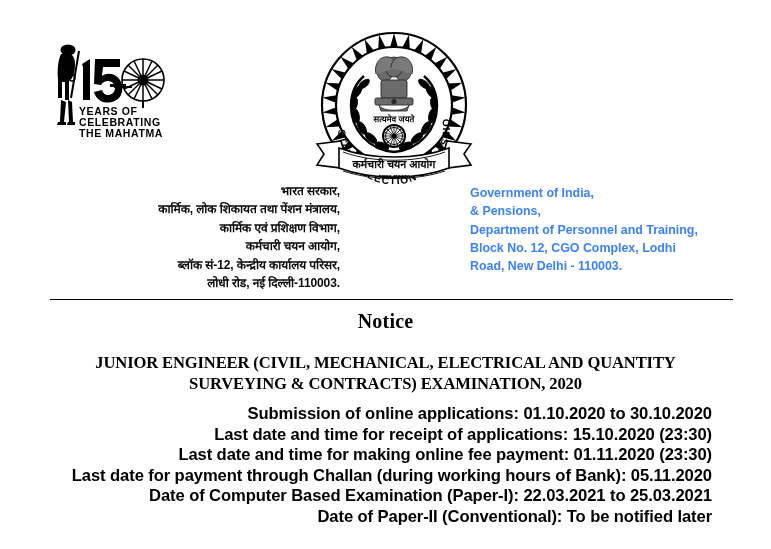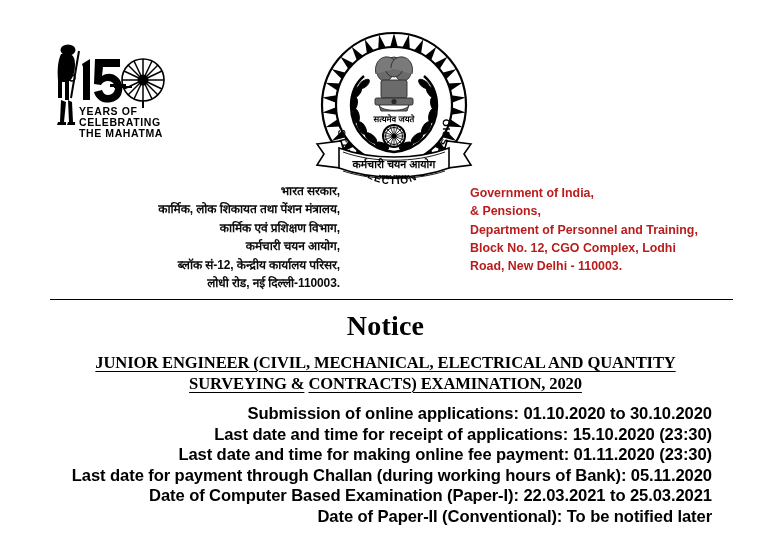--- a/index.html
+++ b/index.html
@@ -64,21 +64,21 @@
   .address-english {
     position: absolute;
     left: 470px;
     top: 2px;
     width: 292px;
     text-align: left;
     font-family: "Liberation Sans", sans-serif;
     font-weight: bold;
     font-size: 12.4px;
     line-height: 18.3px;
-    color: #b91c1c;
+    color: #3b82f6;
   }
 
   .address-english div,
   .address-hindi div { white-space: nowrap; }
 
   
   .divider {
     position: absolute;
     left: 50px;
     top: 299px;
@@ -89,38 +89,37 @@
 
   
   .notice-heading {
     position: absolute;
     top: 310px;
     left: 0;
     width: 771px;
     text-align: center;
     font-family: "Liberation Serif", serif;
     font-weight: bold;
-    font-size: 28px;
+    font-size: 20px;
     letter-spacing: 0.2px;
   }
 
   .exam-title {
     position: absolute;
     top: 352px;
     left: 0;
     width: 771px;
     text-align: center;
     font-family: "Liberation Serif", serif;
     font-weight: bold;
     font-size: 16.6px;
     line-height: 21px;
     letter-spacing: -0.15px;
   }
   .exam-title .ul {
-    text-decoration: underline;
     text-underline-offset: 2.5px;
     text-decoration-thickness: 1.4px;
   }
 
   
   .dates {
     position: absolute;
     top: 404px;
     left: 0;
     width: 712px;

